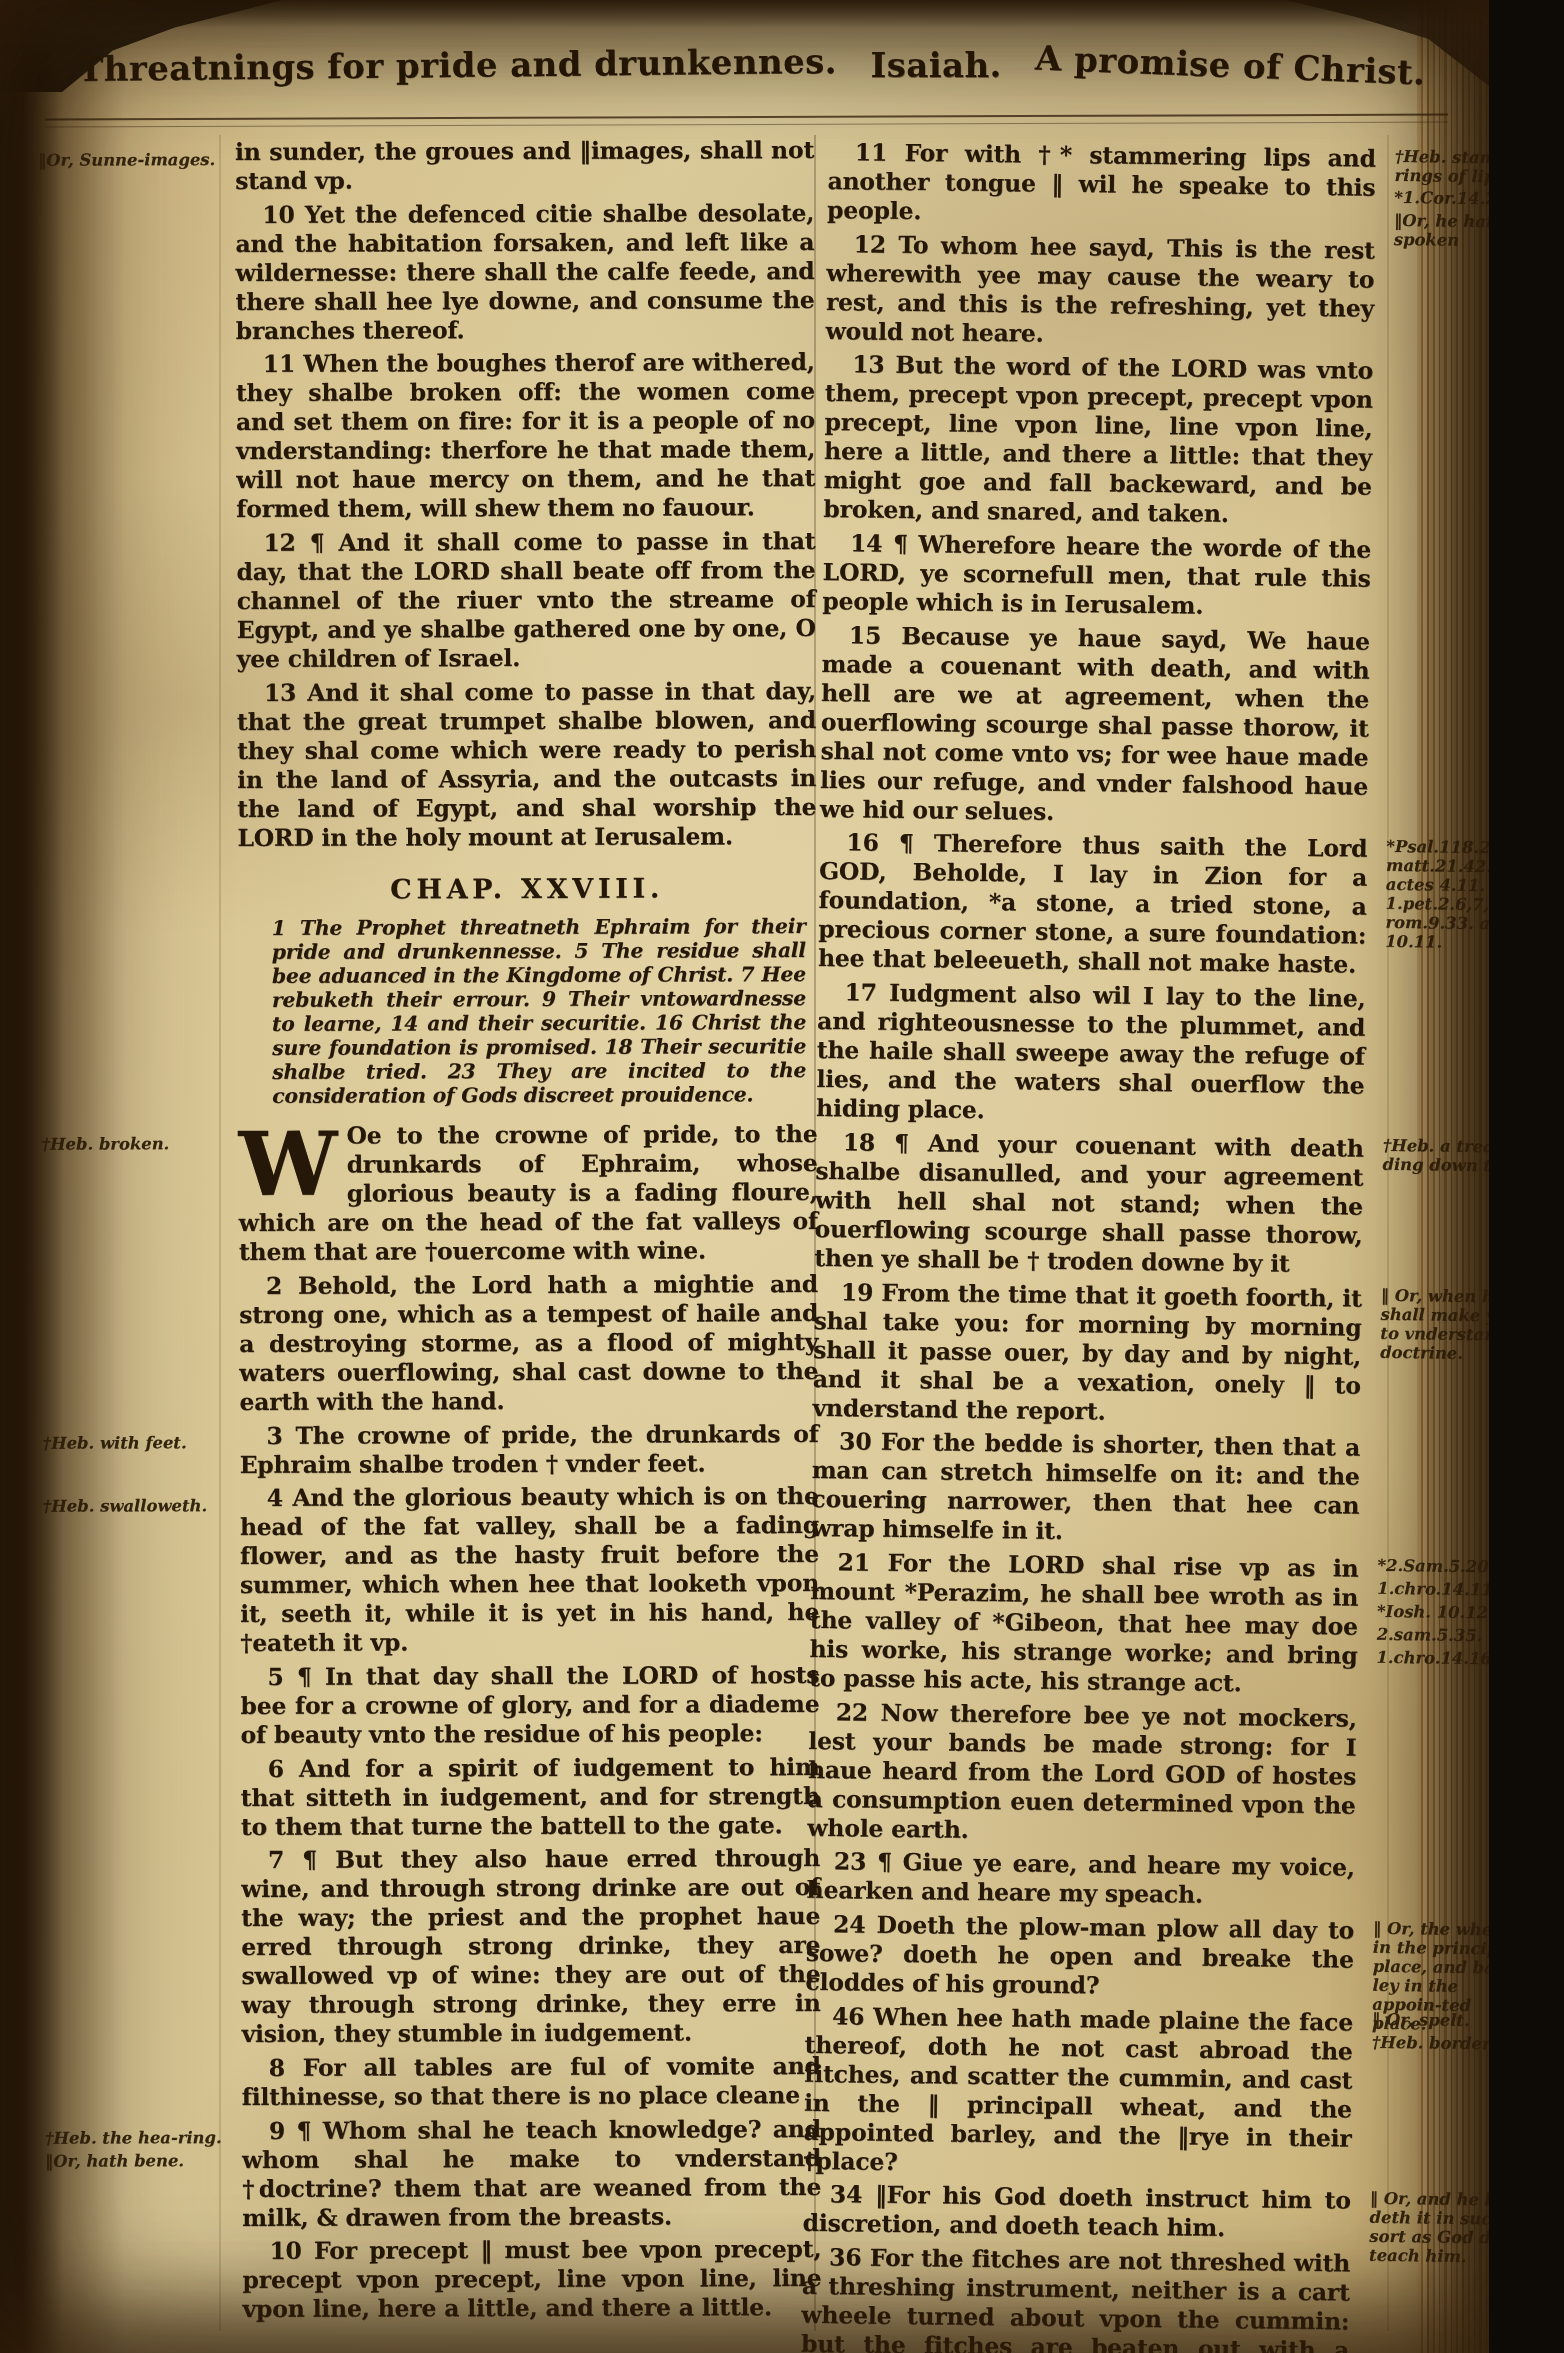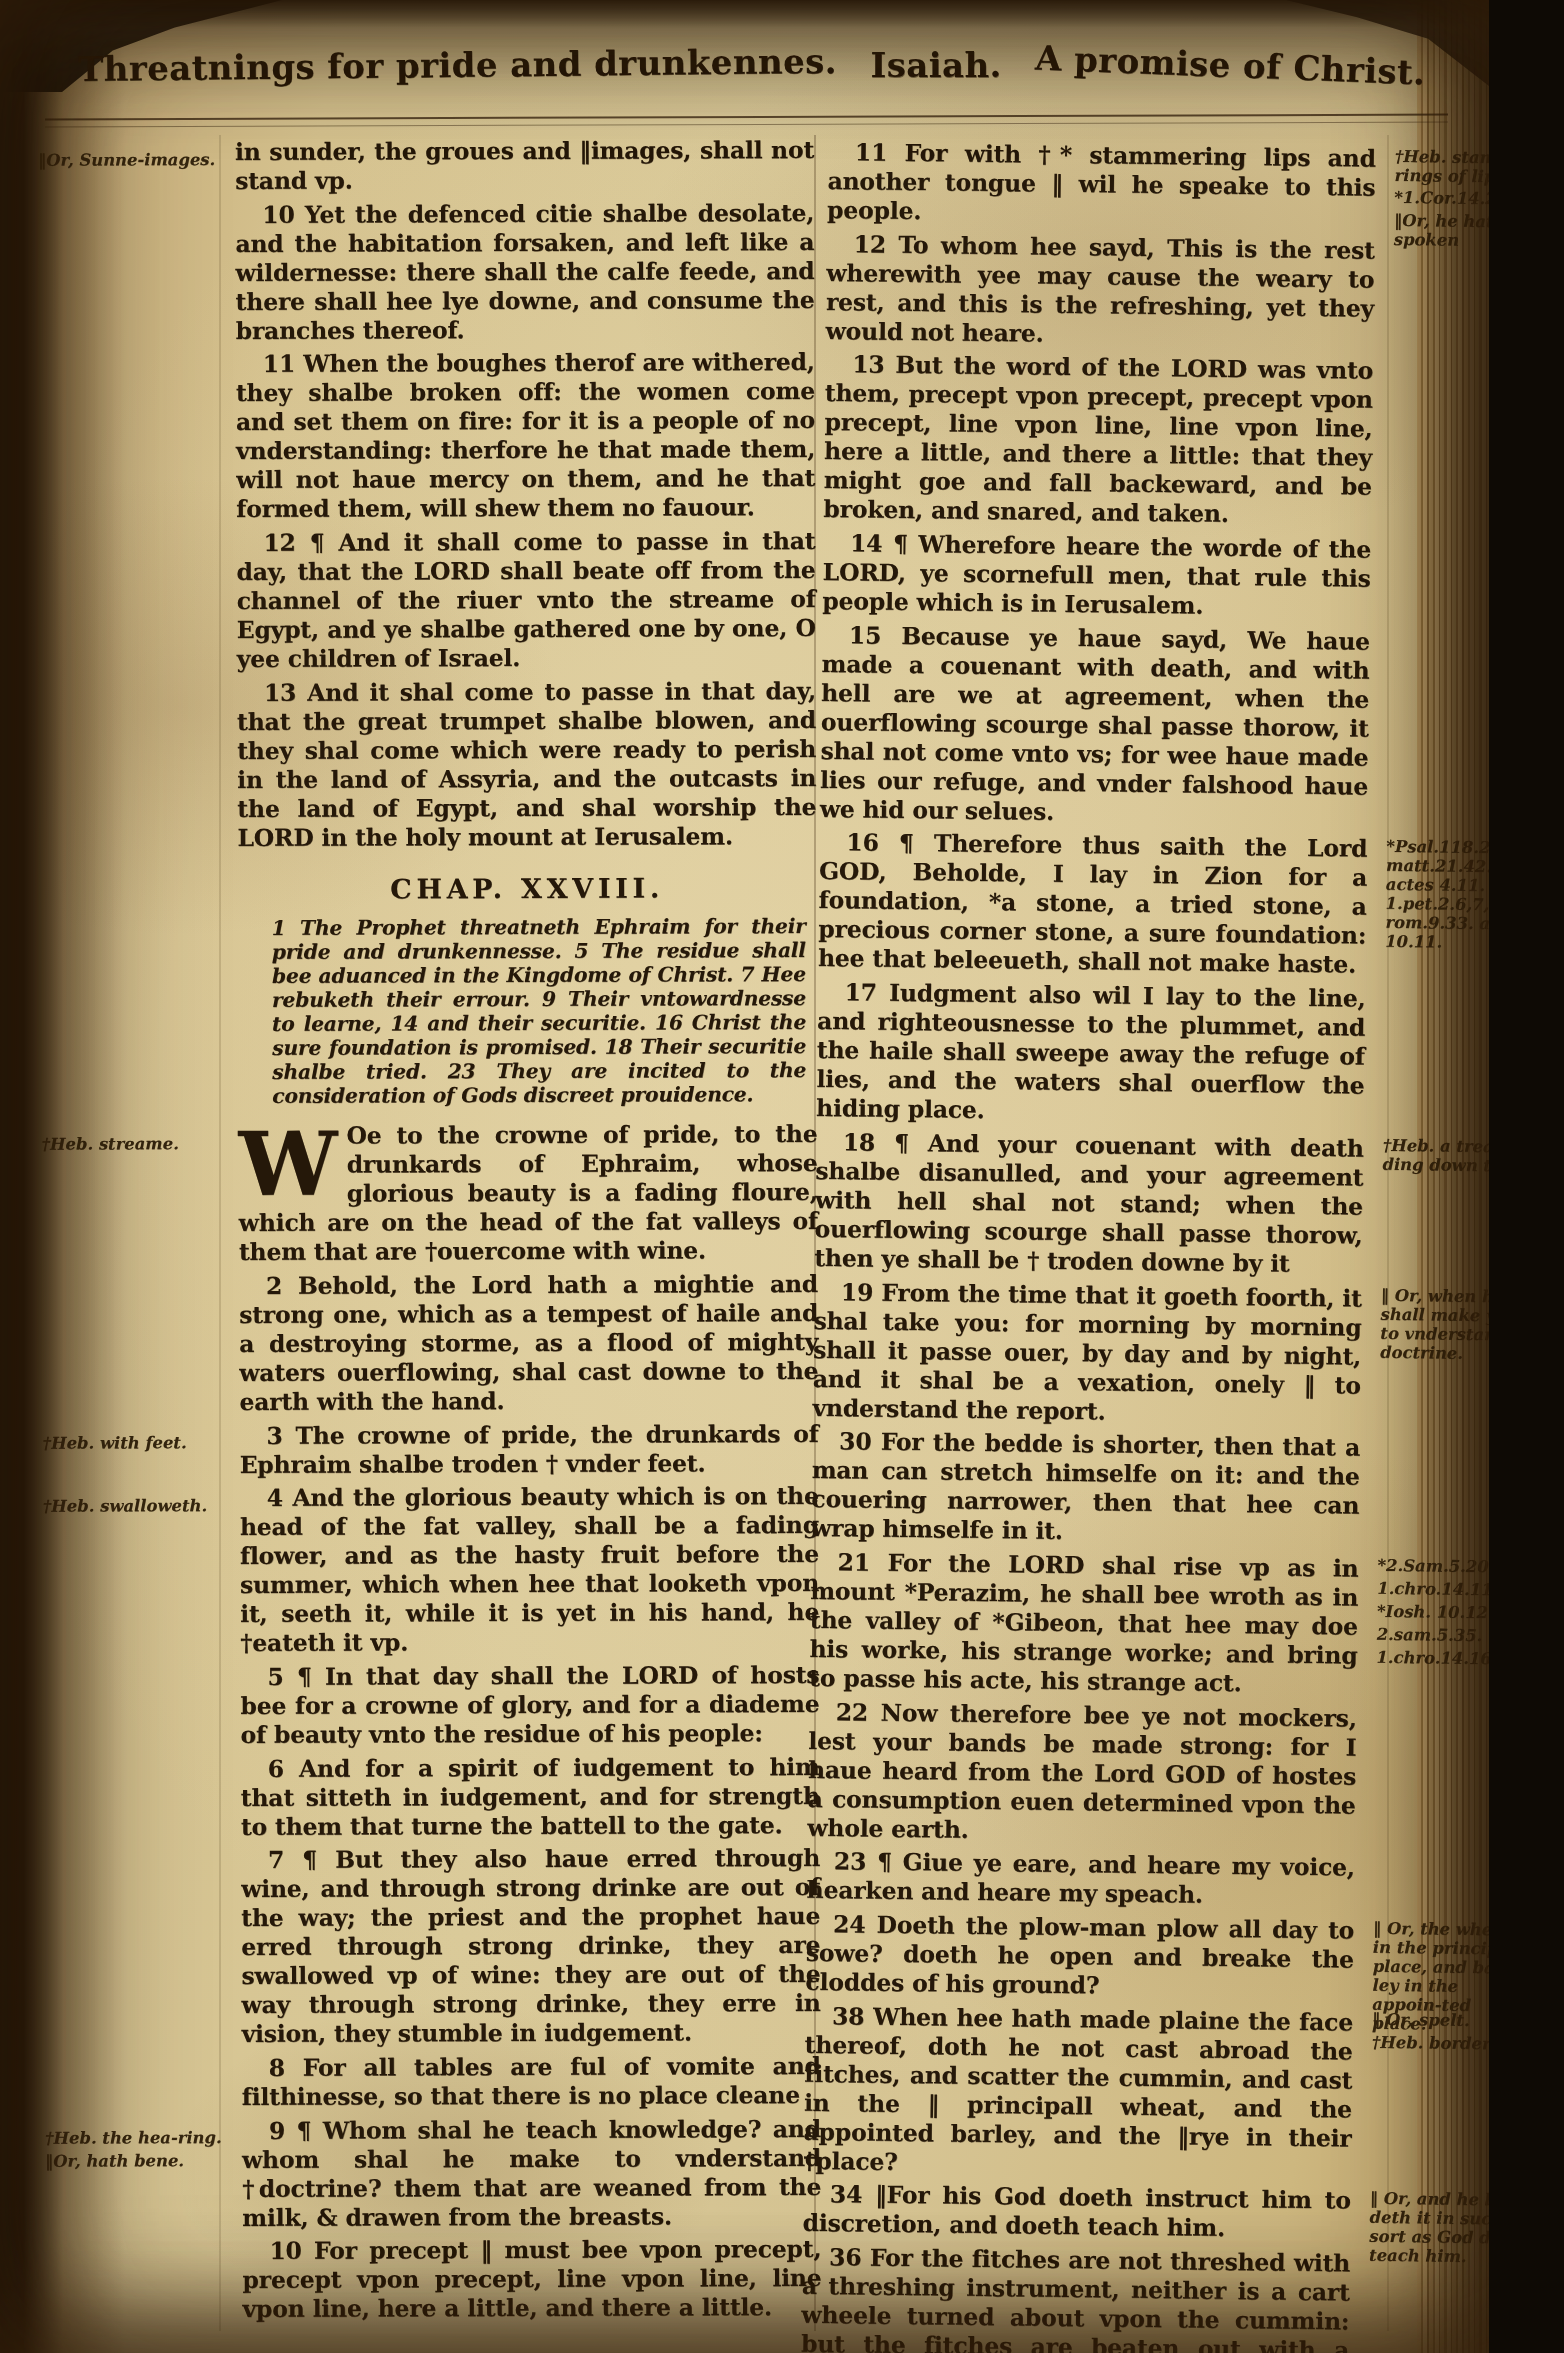--- a/index.html
+++ b/index.html
@@ -96,21 +96,21 @@
       <p class="verse cont">in sunder, the groues and ‖images, shall not stand vp.<span class="notes left">
           <span class="mnote">‖Or, Sunne-images.</span>
         </span></p>
       <p class="verse"><span class="vnum">10 </span>Yet the defenced citie shalbe desolate, and the habitation forsaken, and left like a wildernesse: there shall the calfe feede, and there shall hee lye downe, and consume the branches thereof.</p>
       <p class="verse"><span class="vnum">11 </span>When the boughes therof are withered, they shalbe broken off: the women come and set them on fire: for it is a people of no vnderstanding: therfore he that made them, will not haue mercy on them, and he that formed them, will shew them no fauour.</p>
       <p class="verse"><span class="vnum">12 </span>¶ And it shall come to passe in that day, that the LORD shall beate off from the channel of the riuer vnto the streame of Egypt, and ye shalbe gathered one by one, O yee children of Israel.</p>
       <p class="verse"><span class="vnum">13 </span>And it shal come to passe in that day, that the great trumpet shalbe blowen, and they shal come which were ready to perish in the land of Assyria, and the outcasts in the land of Egypt, and shal worship the LORD in the holy mount at Ierusalem.</p>
       <h2 class="chap-title">CHAP. XXVIII.</h2>
       <p class="chap-summary">1 The Prophet threatneth Ephraim for their pride and drunkennesse. 5 The residue shall bee aduanced in the Kingdome of Christ. 7 Hee rebuketh their errour. 9 Their vntowardnesse to learne, 14 and their securitie. 16 Christ the sure foundation is promised. 18 Their securitie shalbe tried. 23 They are incited to the consideration of Gods discreet prouidence.</p>
       <p class="verse has-drop"><span class="dropcap">W</span>Oe to the crowne of pride, to the drunkards of Ephraim, whose glorious beauty is a fading floure, which are on the head of the fat valleys of them that are †ouercome with wine.<span class="notes left">
-          <span class="mnote">†Heb. streame.</span>
+          <span class="mnote">†Heb. broken.</span>
         </span></p>
       <p class="verse"><span class="vnum">2 </span>Behold, the Lord hath a mightie and strong one, which as a tempest of haile and a destroying storme, as a flood of mighty waters ouerflowing, shal cast downe to the earth with the hand.</p>
       <p class="verse"><span class="vnum">3 </span>The crowne of pride, the drunkards of Ephraim shalbe troden † vnder feet.<span class="notes left">
           <span class="mnote">†Heb. with feet.</span>
         </span></p>
       <p class="verse"><span class="vnum">4 </span>And the glorious beauty which is on the head of the fat valley, shall be a fading flower, and as the hasty fruit before the summer, which when hee that looketh vpon it, seeth it, while it is yet in his hand, he †eateth it vp.<span class="notes left">
           <span class="mnote">†Heb. swalloweth.</span>
         </span></p>
       <p class="verse"><span class="vnum">5 </span>¶ In that day shall the LORD of hosts bee for a crowne of glory, and for a diademe of beauty vnto the residue of his people:</p>
       <p class="verse"><span class="vnum">6 </span>And for a spirit of iudgement to him that sitteth in iudgement, and for strength to them that turne the battell to the gate.</p>
@@ -148,21 +148,21 @@
           <span class="mnote">1.chro.14.11.</span>
           <span class="mnote">*Iosh. 10.12.</span>
           <span class="mnote">2.sam.5.35.</span>
           <span class="mnote">1.chro.14.16</span>
         </span></p>
       <p class="verse"><span class="vnum">22 </span>Now therefore bee ye not mockers, lest your bands be made strong: for I haue heard from the Lord GOD of hostes a consumption euen determined vpon the whole earth.</p>
       <p class="verse"><span class="vnum">23 </span>¶ Giue ye eare, and heare my voice, hearken and heare my speach.</p>
       <p class="verse"><span class="vnum">24 </span>Doeth the plow-man plow all day to sowe? doeth he open and breake the cloddes of his ground?<span class="notes right">
           <span class="mnote">‖ Or, the wheate in the principall place, and bar-ley in the appoin-ted place.</span>
         </span></p>
-      <p class="verse"><span class="vnum">38 </span>When hee hath made plaine the face thereof, doth he not cast abroad the fitches, and scatter the cummin, and cast in the ‖ principall wheat, and the appointed barley, and the ‖rye in their †place?<span class="notes right">
+      <p class="verse"><span class="vnum">46 </span>When hee hath made plaine the face thereof, doth he not cast abroad the fitches, and scatter the cummin, and cast in the ‖ principall wheat, and the appointed barley, and the ‖rye in their †place?<span class="notes right">
           <span class="mnote">‖ Or, spelt.</span>
           <span class="mnote">†Heb. border.</span>
         </span></p>
       <p class="verse"><span class="vnum">34 </span>‖For his God doeth instruct him to discretion, and doeth teach him.<span class="notes right">
           <span class="mnote">‖ Or, and he bin-deth it in such sort as God doth teach him.</span>
         </span></p>
       <p class="verse"><span class="vnum">36 </span>For the fitches are not threshed with a threshing instrument, neither is a cart wheele turned about vpon the cummin: but the fitches are beaten out with a staffe, and the cummin with a rod.</p>
     </div>
 
   <div class="vignette"></div>

